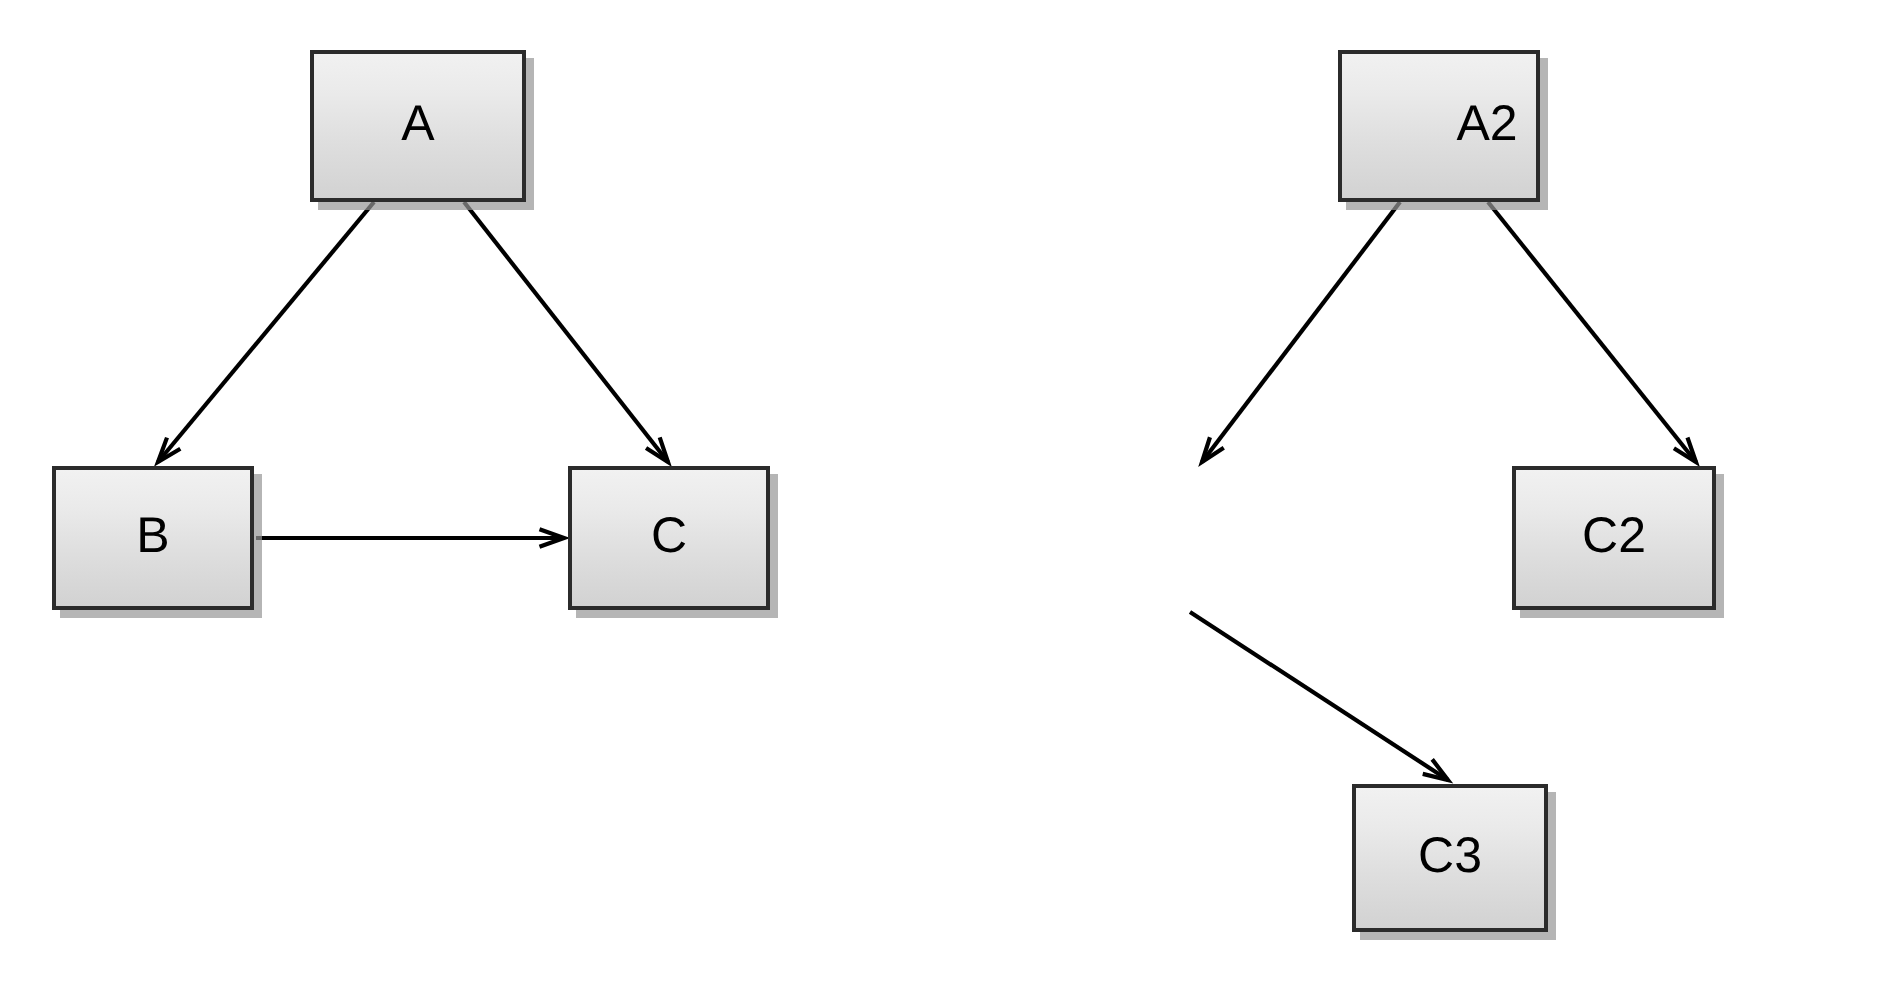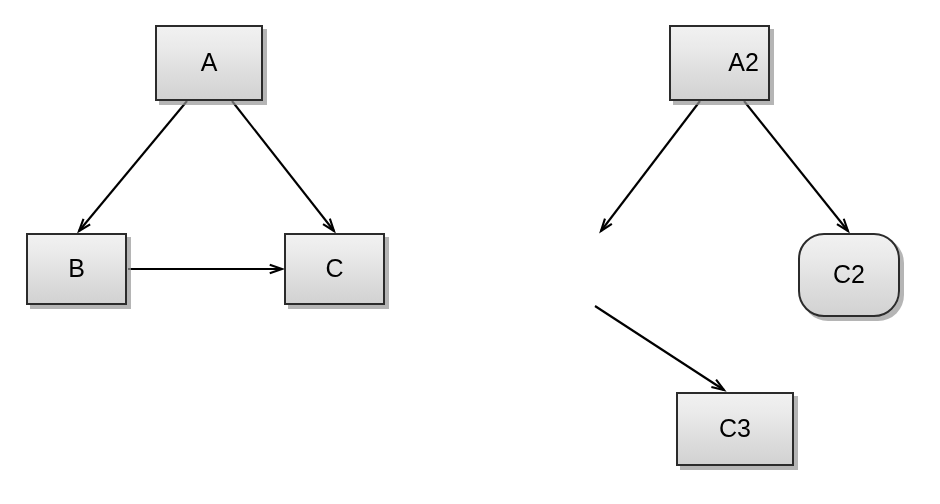--- a/index.html
+++ b/index.html
@@ -87,20 +87,20 @@
   </div>
   <div class="node-box" style="left: 26px; top: 233px; width: 101px; height: 72px;">
     <span class="node-label">B</span>
   </div>
   <div class="node-box" style="left: 284px; top: 233px; width: 101px; height: 72px;">
     <span class="node-label">C</span>
   </div>
   <div class="node-box" style="left: 669px; top: 25px; width: 101px; height: 76px; padding-left: 48px;">
     <span class="node-label">A2</span>
   </div>
-  <div class="node-box" style="left: 798px; top: 233px; width: 102px; height: 84px; border-radius: 26px;">
+  <div class="node-box" style="left: 756px; top: 233px; width: 102px; height: 72px;">
     <span class="node-label">C2</span>
   </div>
-  <div class="node-box" style="left: 676px; top: 392px; width: 118px; height: 74px;">
+  <div class="node-box" style="left: 676px; top: 392px; width: 98px; height: 74px;">
     <span class="node-label">C3</span>
   </div>
 
 </div>
 
 </body></html>

